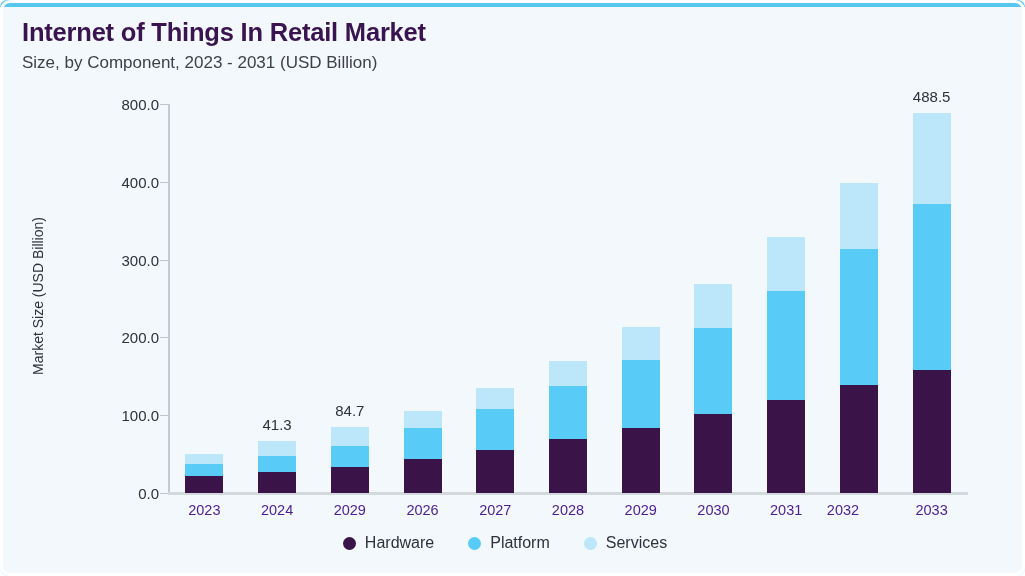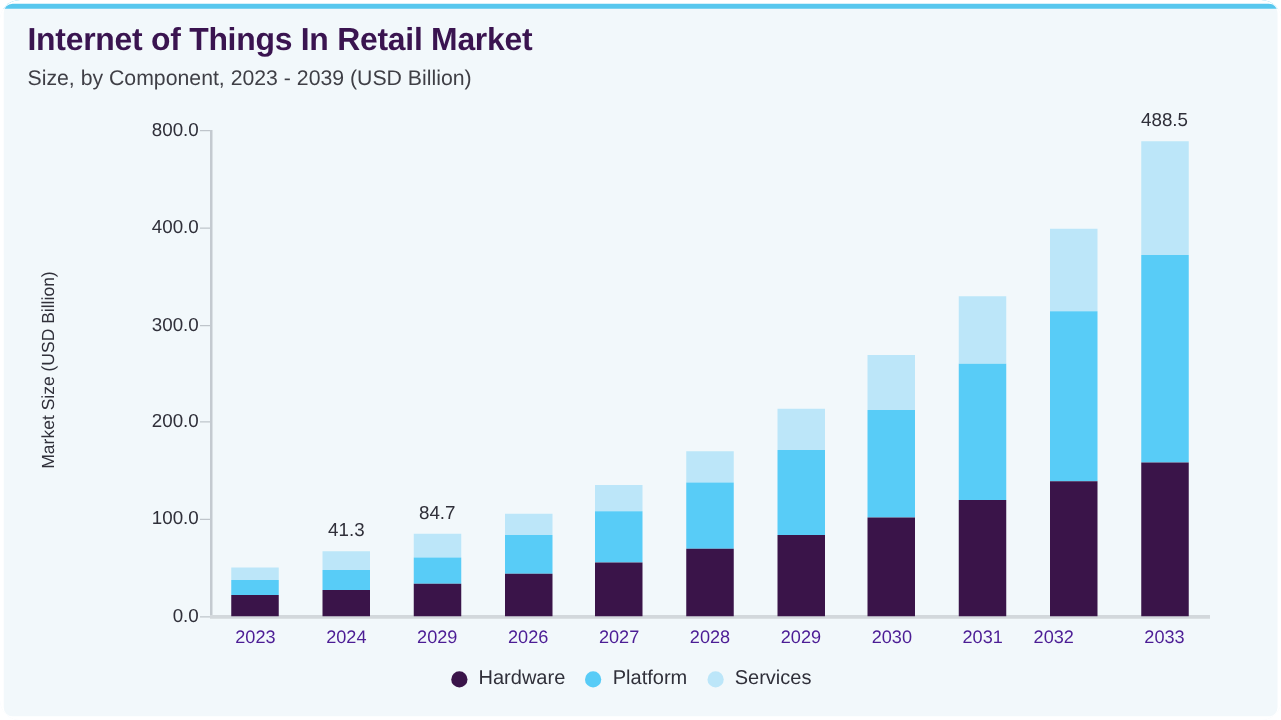--- a/index.html
+++ b/index.html
@@ -12,21 +12,21 @@
     height: 576px;
     font-family: "Liberation Sans", sans-serif;
     overflow: hidden;
   }
   #page {
     position: relative;
     width: 1025px;
     height: 576px;
     background: #F2F8FB;
     box-sizing: border-box;
-    border-radius: 16px;
+    border-radius: 6px;
     overflow: hidden;
   }
   #top-accent {
     position: absolute;
     top: 0; left: 0;
     width: 1025px;
     height: 7px;
     background: #57C7EE;
     border-top-left-radius: 10px;
     border-top-right-radius: 10px;
@@ -205,21 +205,21 @@
   }
   
   #legend {
     position: absolute;
     left: 0;
     top: 534px;
     width: 1010px;
     display: flex;
     justify-content: center;
     align-items: center;
-    gap: 16px;
+    gap: 34px;
   }
   .legend-item {
     display: flex;
     align-items: center;
     gap: 9px;
   }
   .legend-dot {
     width: 13px;
     height: 13px;
     border-radius: 50%;
@@ -233,21 +233,21 @@
 </head>
 <body>
 
 <div id="page">
 
   <div id="top-accent"></div>
   <div id="outer-frame"></div>
 
   <div id="header">
     <div id="chart-title">Internet of Things In Retail Market</div>
-    <div id="chart-subtitle">Size, by Component, 2023 - 2039 (USD Billion)</div>
+    <div id="chart-subtitle">Size, by Component, 2023 - 2031 (USD Billion)</div>
   </div>
 
 
   <div id="plot-wrap">
     <div id="y-axis-title">Market Size (USD Billion)</div>
     <div id="y-axis-line"></div>
     <div id="x-axis-line"></div>
     <div id="y-ticks">
         <div class="y-tick-label" style="top: 14px;">800.0</div>
         <div class="y-tick-mark" style="top: 14px;"></div>

